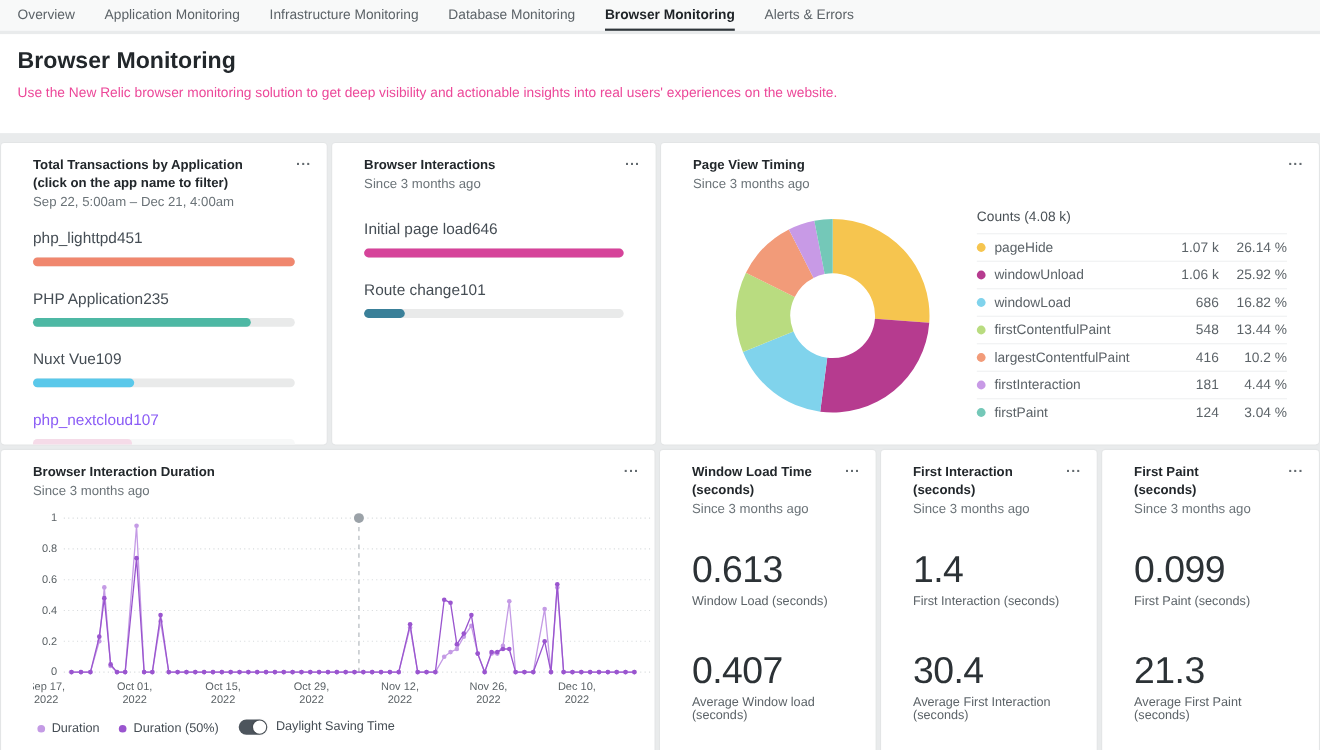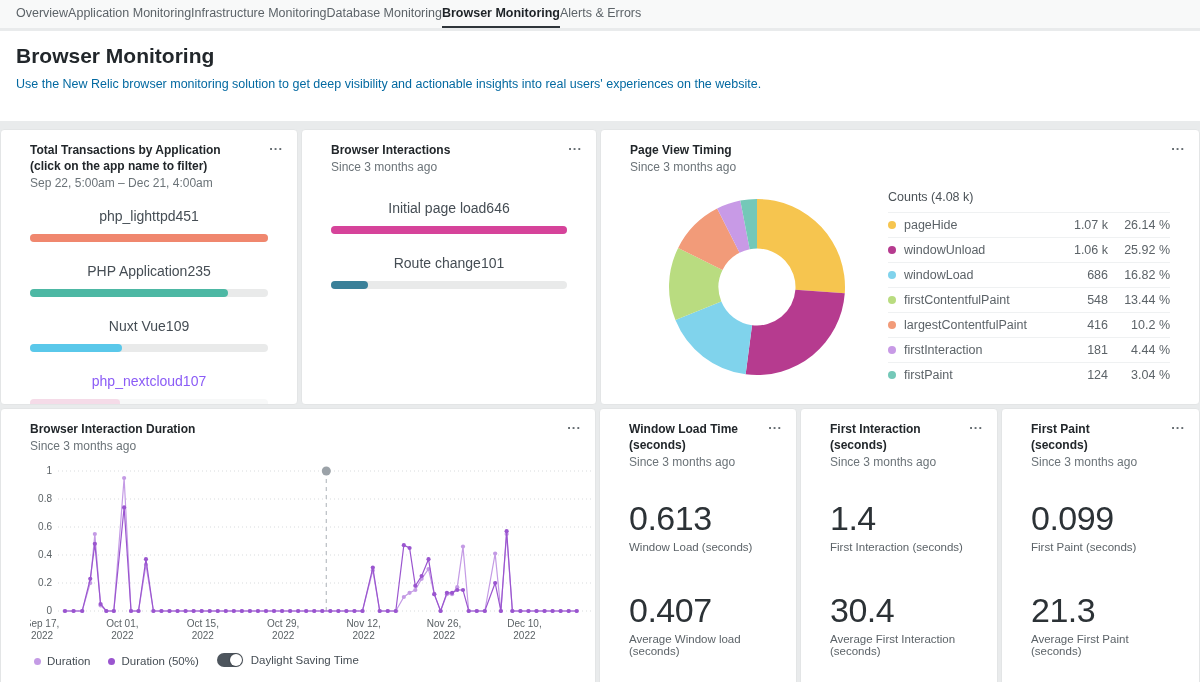--- a/index.html
+++ b/index.html
@@ -1,39 +1,39 @@
 <!DOCTYPE html>
 <html><head>
 <meta charset="utf-8">
 <style>
   *{box-sizing:border-box;margin:0;padding:0}
   html,body{width:1200px;height:682px;overflow:hidden}
   body{background:#e9ebec;font-family:"Liberation Sans","DejaVu Sans",sans-serif;color:#22272b}
   
-  .nav{height:28px;background:#f8f9f9;display:flex;padding:0 16px;align-items:stretch}
+  .nav{height:28px;background:#f8f9f9;display:flex;gap:27px;padding:0 16px;align-items:stretch}
   .tab{font-size:12.5px;color:#5c6368;display:flex;align-items:center;border-bottom:2px solid transparent;cursor:pointer;white-space:nowrap}
   .tab.active{color:#1e2327;font-weight:bold;border-bottom-color:#2f353a}
   
   .header-card{background:#fff;margin-top:3px;height:90px;padding:13px 16px}
   .header-card h1{font-size:21px;font-weight:bold;color:#22272b}
-  .header-card p{font-size:12.5px;color:#0369a1;margin-top:9px}
+  .header-card p{font-size:12.5px;color:#ec4899;margin-top:9px}
   
   .row1{display:grid;grid-template-columns:298px 296px 1fr;gap:3px;margin-top:8px}
   .row2{display:grid;grid-template-columns:596px 198px 198px 1fr;gap:3px;margin-top:3px}
   .panel{background:#fff;border:1px solid #e3e5e6;border-radius:4px;padding:12px 29px;position:relative;overflow:hidden}
   .row1 .panel{height:276px}
   .row2 .panel{height:286px}
   .panel-title{font-size:12px;font-weight:bold;color:#22272b;line-height:16px;padding-right:26px}
   .panel-sub{font-size:12px;color:#6b7378;margin-top:2px}
   .menu-dots{position:absolute;top:8px;right:14px;color:#646b70;font-size:13px;font-weight:bold;letter-spacing:1px;cursor:pointer}
   
   .gauge-list{margin-top:18px}
   .gauge-list.loose{margin-top:26px}
   .gauge-row{margin-bottom:21px}
-  .gauge-head{display:flex;justify-content:center;font-size:14px;color:#454d54;margin-bottom:10px}
+  .gauge-head{display:flex;justify-content:flex-start;font-size:14px;color:#454d54;margin-bottom:10px}
   .gauge-label{cursor:pointer}
   .gauge-track{height:8px;background:#e9eaea;border-radius:4px;position:relative}
   .gauge-fill{height:8px;border-radius:4px}
   .gauge-row.muted .gauge-head{color:#8b5cf6}
   .gauge-row.muted .gauge-track{background:#f7f8f8}
   .gauge-row.muted .gauge-fill{opacity:.28}
   
   .pvt-body{display:flex;align-items:center;margin-top:10px}
   .donut{margin-left:34px;margin-top:2px}
   .pie-legend{margin-left:auto;width:282px;margin-top:2px}

